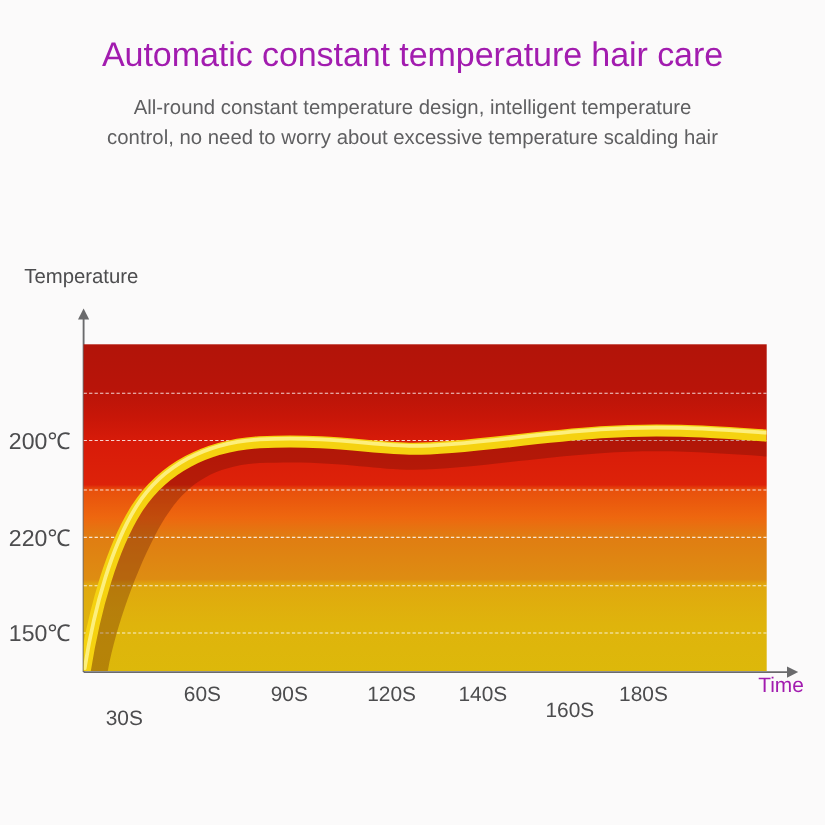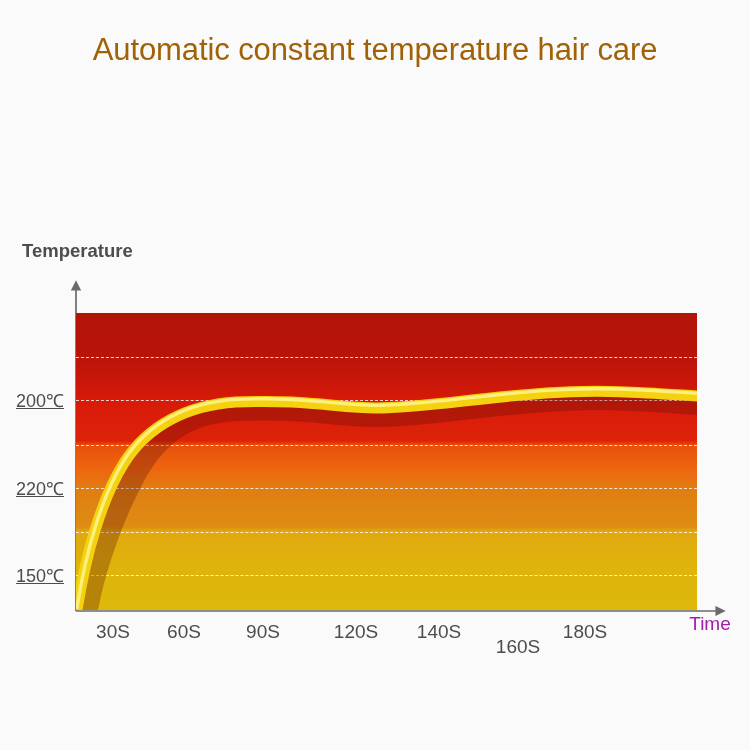--- a/index.html
+++ b/index.html
@@ -10,21 +10,21 @@
     font-family: "Liberation Sans", sans-serif;
     overflow: hidden;
     position: relative;
   }
 
   
   #header { padding-top: 34px; text-align: center; }
 
   #page-title {
     font-size: 31px;
-    color: #a16207;
+    color: #a21caf;
     letter-spacing: -0.1px;
     line-height: 1.0;
     white-space: nowrap;
   }
 
   #subtitle {
     margin-top: 19px;
     font-size: 18.5px;
     color: #5f5f61;
     line-height: 1.47;
@@ -38,21 +38,20 @@
     left: 0; top: 240px;
     width: 750px; height: 420px;
   }
 
   #y-axis-title {
     position: absolute;
     left: 22px; top: 0px;
     font-size: 18.5px;
     color: #4d4d4f;
     white-space: nowrap;
-    font-weight: bold;
   }
 
   
   #axes-svg {
     position: absolute; left: 0; top: 0;
     width: 750px; height: 420px;
     pointer-events: none;
   }
 
   
@@ -85,25 +84,24 @@
 
   #curve-svg {
     position: absolute; left: 0; top: 0;
     width: 621px; height: 297px;
   }
 
   
   .y-tick {
     position: absolute;
     right: 686px;              
-    font-size: 18px;
+    font-size: 21px;
     color: #4c4c4e;
     white-space: nowrap;
     transform: translateY(-50%);
-    text-decoration: underline;
   }
 
   .x-tick {
     position: absolute;
     font-size: 19px;
     color: #4c4c4e;
     white-space: nowrap;
     transform: translateX(-50%);
   }
 
@@ -114,20 +112,24 @@
     white-space: nowrap;
     transform: translateX(-50%);
     margin-left: 33px;
   }
 </style>
 </head>
 <body>
 
 <div id="header">
   <div id="page-title">Automatic constant temperature hair care</div>
+  <div id="subtitle">
+    <div>All-round constant temperature design, intelligent temperature</div>
+    <div>control, no need to worry about excessive temperature scalding hair</div>
+  </div>
 </div>
 
 <div id="chart-region">
 
   <div id="y-axis-title">Temperature</div>
 
   <svg id="axes-svg" viewBox="0 0 750 420">
     <defs>
       <marker id="arrow" markerWidth="9" markerHeight="9" refX="1.5" refY="3" orient="auto">
         <path d="M0,0 L0,6 L6,3 z" fill="#6a6a6c"></path>
@@ -162,21 +164,21 @@
       <path d="M 1,297 C 10,240 26,185 48,150 C 72,112 112,92 160,89
                C 230,86 262,95 300,95 C 345,95 400,85 470,80
                C 530,76 575,80 621,83" fill="none" stroke="rgba(255,248,160,0.75)" stroke-width="3.4" stroke-linecap="round" stroke-linejoin="round" transform="translate(0,-2.6)"></path>
     </svg>
   </div>
 
   <div class="y-tick" style="top:160px">200℃</div>
   <div class="y-tick" style="top:248px">220℃</div>
   <div class="y-tick" style="top:335px">150℃</div>
 
-  <div class="x-tick" style="left:113px; top:381px">30S</div>
+  <div class="x-tick" style="left:113px; top:403px">30S</div>
   <div class="x-tick" style="left:184px; top:381px">60S</div>
   <div class="x-tick" style="left:263px; top:381px">90S</div>
   <div class="x-tick" style="left:356px; top:381px">120S</div>
   <div class="x-tick" style="left:439px; top:381px">140S</div>
   <div class="x-tick" style="left:518px; top:396px">160S</div>
   <div class="x-tick" style="left:585px; top:381px">180S</div>
 
   <div id="x-axis-title" style="left:677px; top:373px">Time</div>
 </div>
 

